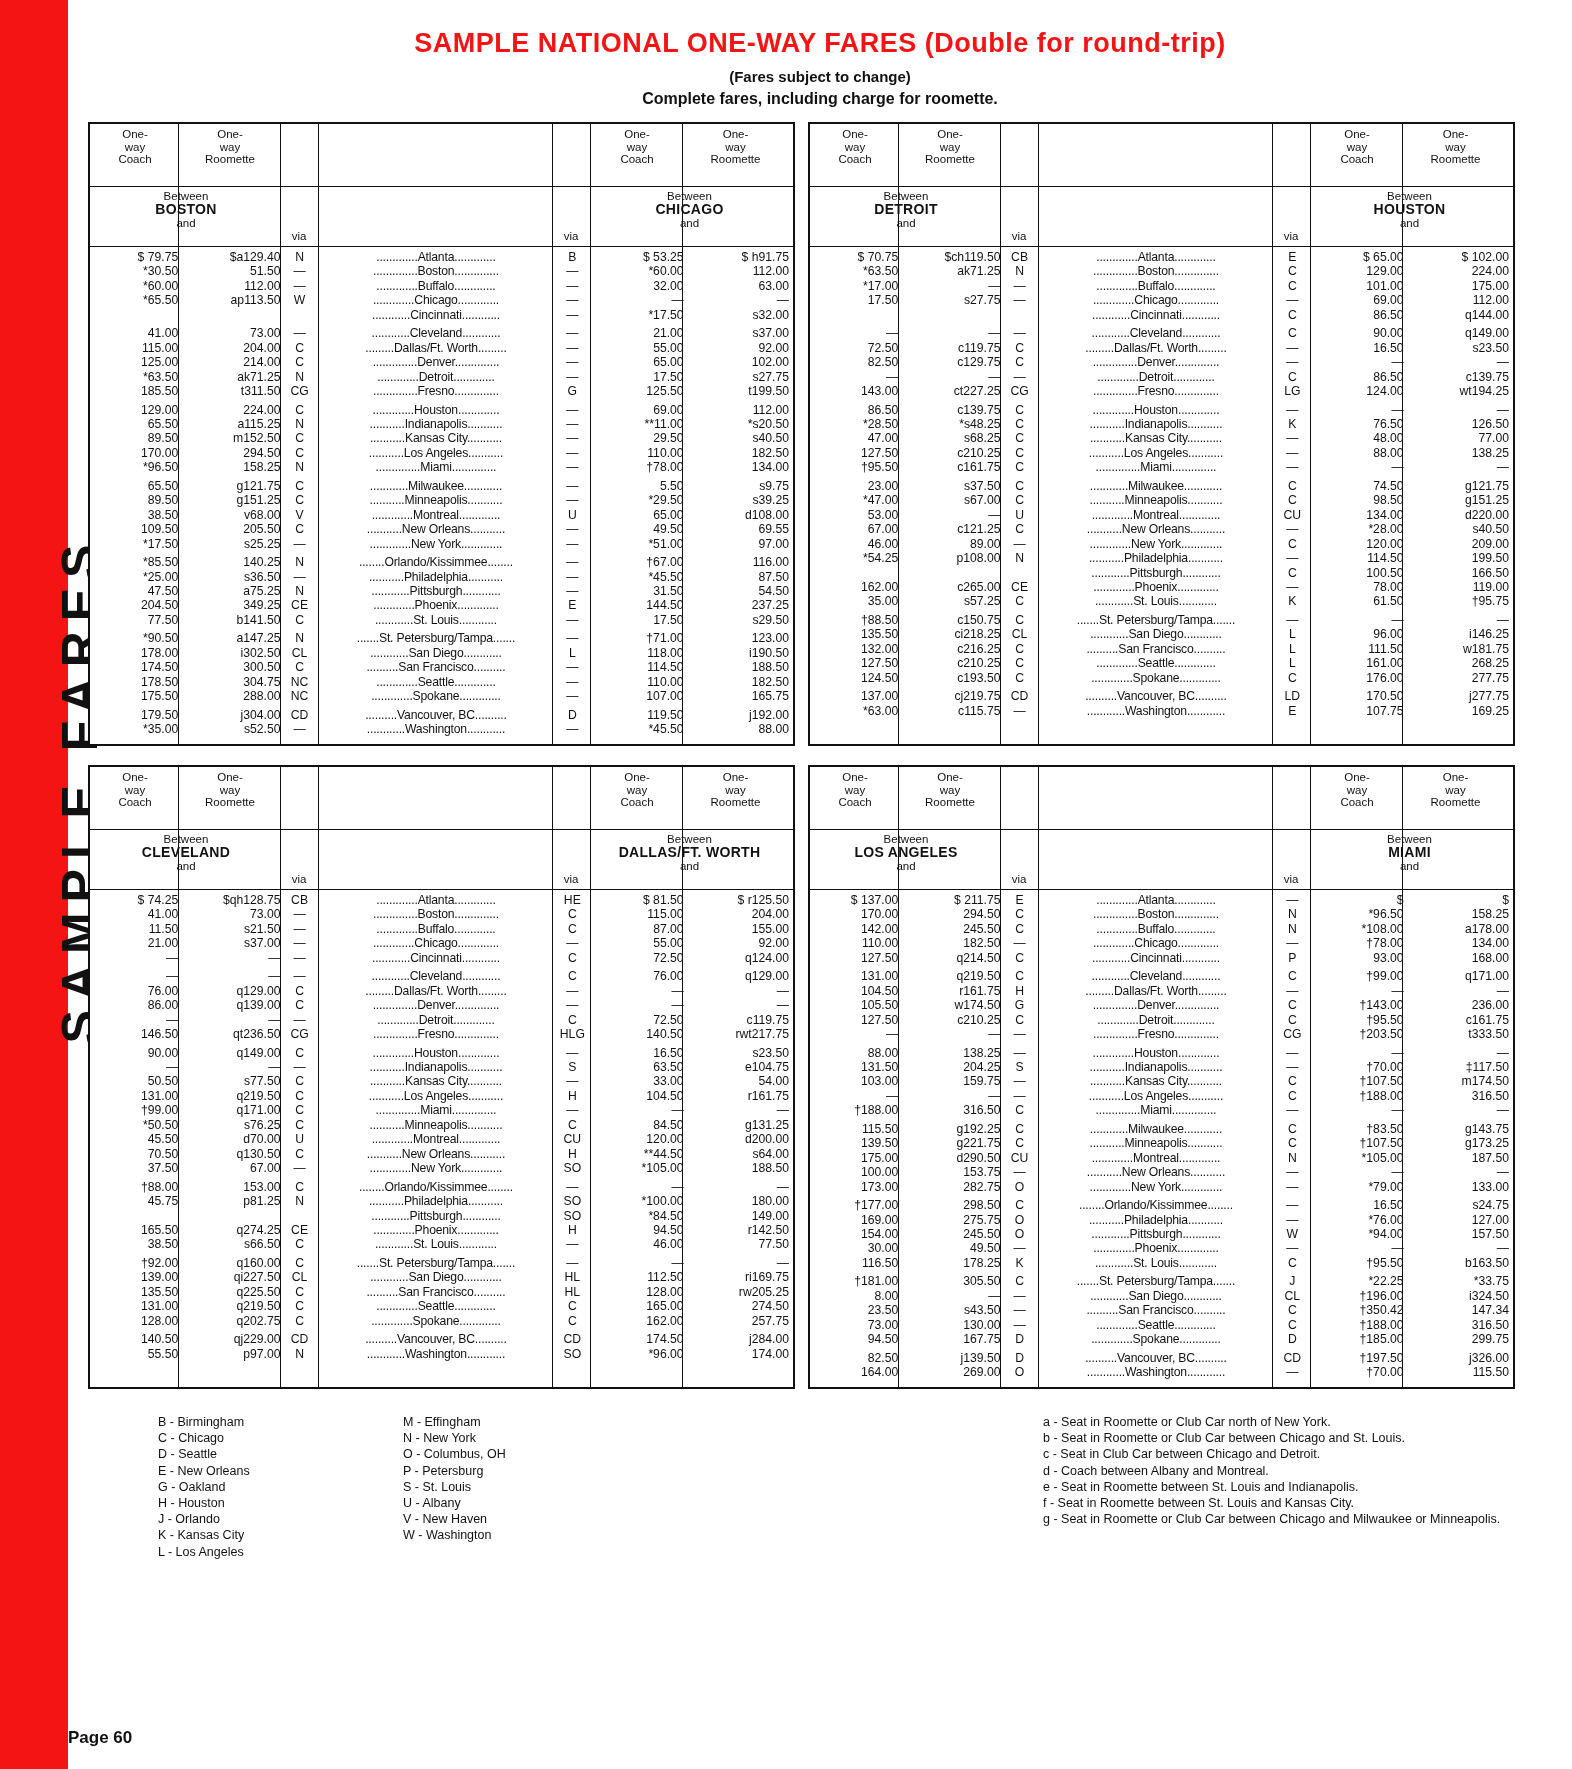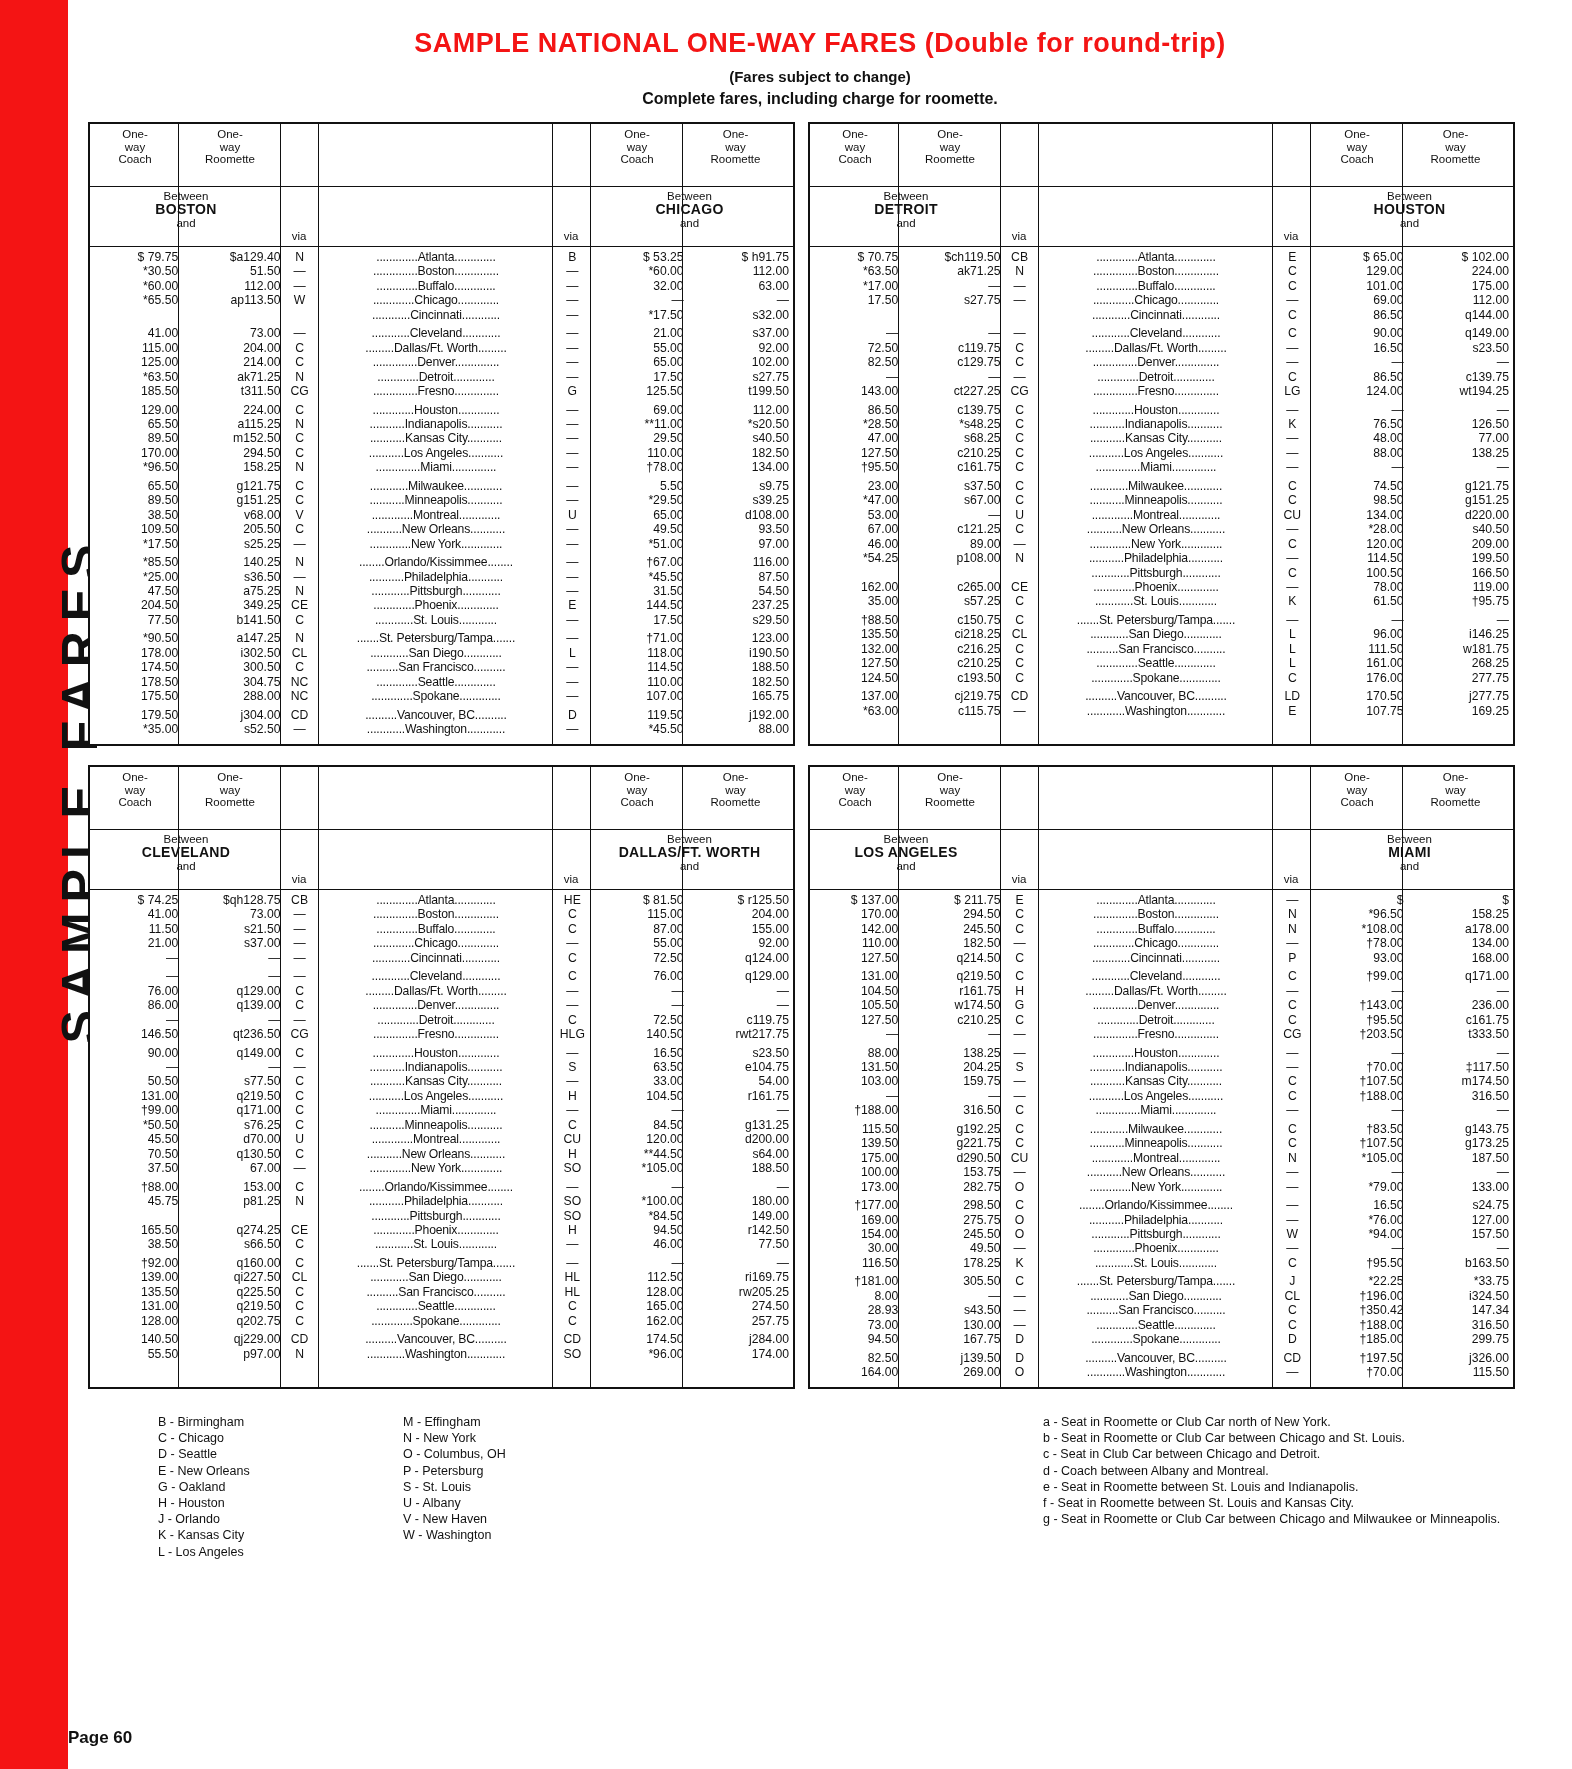--- a/index.html
+++ b/index.html
@@ -268,21 +268,21 @@
             <td class="c" style="width:92px">65.00</td>
             <td class="c" style="width:105px">d108.00</td>
           </tr>
           <tr>
             <td class="c" style="width:88px">109.50</td>
             <td class="c" style="width:102px">205.50</td>
             <td class="v" style="width:38px">C</td>
             <td class="city" style="width:234px">...........New Orleans...........</td>
             <td class="v" style="width:38px">—</td>
             <td class="c" style="width:92px">49.50</td>
-            <td class="c" style="width:105px">93.50</td>
+            <td class="c" style="width:105px">69.55</td>
           </tr>
           <tr>
             <td class="c" style="width:88px">*17.50</td>
             <td class="c" style="width:102px">s25.25</td>
             <td class="v" style="width:38px">—</td>
             <td class="city" style="width:234px">.............New York.............</td>
             <td class="v" style="width:38px">—</td>
             <td class="c" style="width:92px">*51.00</td>
             <td class="c" style="width:105px">97.00</td>
           </tr>
@@ -1291,21 +1291,21 @@
           <tr>
             <td class="c" style="width:88px">8.00</td>
             <td class="c" style="width:102px">—</td>
             <td class="v" style="width:38px">—</td>
             <td class="city" style="width:234px">............San Diego............</td>
             <td class="v" style="width:38px">CL</td>
             <td class="c" style="width:92px">†196.00</td>
             <td class="c" style="width:105px">i324.50</td>
           </tr>
           <tr>
-            <td class="c" style="width:88px">28.93</td>
+            <td class="c" style="width:88px">23.50</td>
             <td class="c" style="width:102px">s43.50</td>
             <td class="v" style="width:38px">—</td>
             <td class="city" style="width:234px">..........San Francisco..........</td>
             <td class="v" style="width:38px">C</td>
             <td class="c" style="width:92px">†350.42</td>
             <td class="c" style="width:105px">147.34</td>
           </tr>
           <tr>
             <td class="c" style="width:88px">73.00</td>
             <td class="c" style="width:102px">130.00</td>

